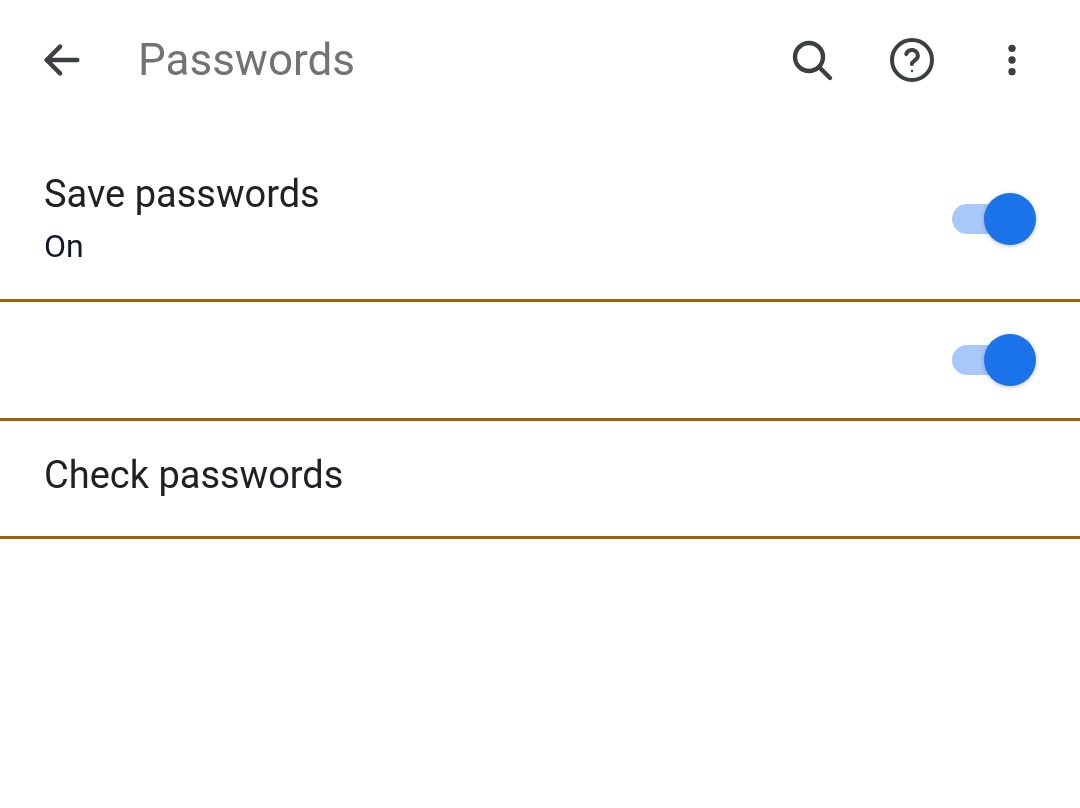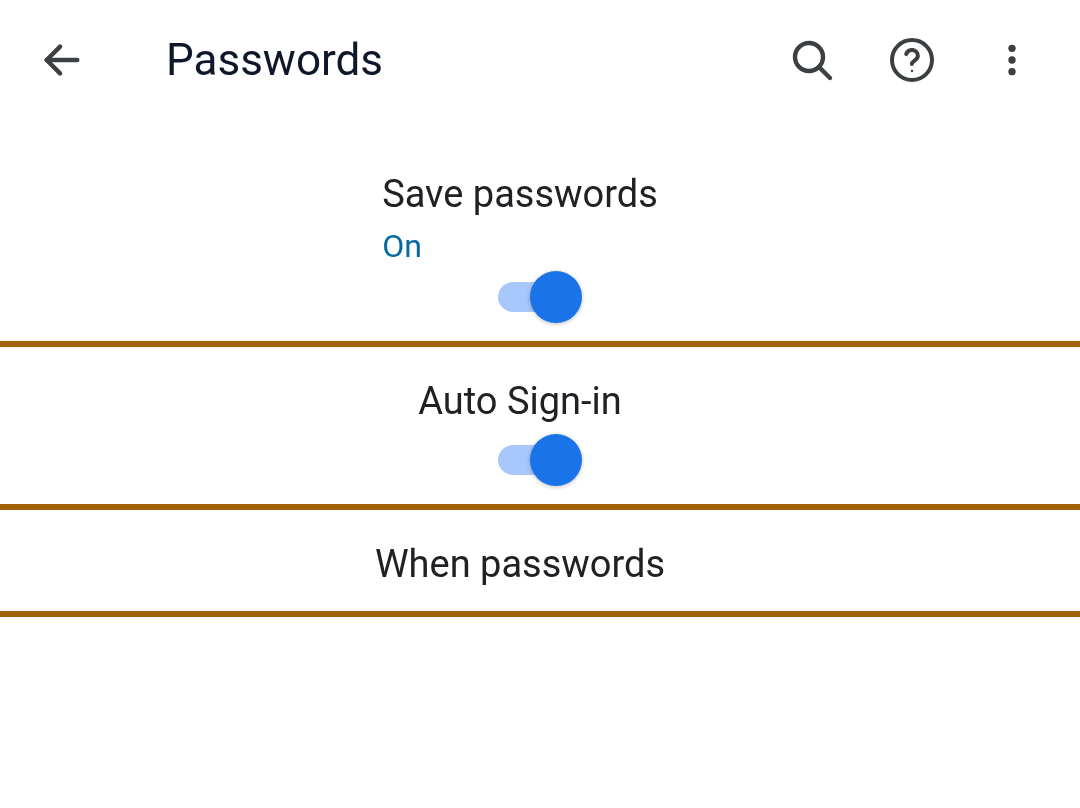--- a/index.html
+++ b/index.html
@@ -25,22 +25,22 @@
     height: 64px;
     display: flex;
     align-items: center;
     justify-content: center;
     cursor: pointer;
     color: #3c4043;
   }
   .title {
     font-size: 44px;
     font-weight: 400;
-    color: #0f172a;
-    margin-left: 72px;
+    color: #737373;
+    margin-left: 44px;
     flex: 1;
   }
   .header-actions {
     display: flex;
     align-items: center;
     gap: 44px;
     margin-right: 10px;
   }
   .icon-btn {
     width: 56px;
@@ -50,40 +50,39 @@
     justify-content: center;
     cursor: pointer;
     color: #3c4043;
   }
   .settings-list {
     margin-top: 20px;
   }
   .setting-item {
     display: flex;
     align-items: center;
-    padding: 30px 44px 16px 44px;
-    border-bottom: 6px solid #a16207;
+    padding: 30px 44px 30px 44px;
+    border-bottom: 3px solid #a16207;
     cursor: pointer;
-    flex-direction: column;
   }
   .setting-text {
     flex: 1;
     padding-right: 40px;
   }
   .setting-title {
     font-size: 38px;
     font-weight: 400;
     color: #202124;
     line-height: 1.3;
     margin-bottom: 6px;
   }
   .setting-subtitle {
     font-size: 32px;
     font-weight: 400;
-    color: #0369a1;
+    color: #0f172a;
     line-height: 1.35;
   }
   .toggle {
     position: relative;
     width: 84px;
     height: 56px;
     flex-shrink: 0;
   }
   .toggle-track {
     position: absolute;
@@ -150,27 +149,26 @@
       <div class="setting-subtitle">On</div>
     </div>
     <div class="toggle">
       <div class="toggle-track"></div>
       <div class="toggle-thumb"></div>
     </div>
   </div>
 
   <div class="setting-item">
     <div class="setting-text">
-      <div class="setting-title">Auto Sign-in</div>
     </div>
     <div class="toggle">
       <div class="toggle-track"></div>
       <div class="toggle-thumb"></div>
     </div>
   </div>
 
   <div class="setting-item">
     <div class="setting-text">
-      <div class="setting-title">When passwords</div>
+      <div class="setting-title">Check passwords</div>
     </div>
   </div>
 
 </div>
 
 </body></html>

